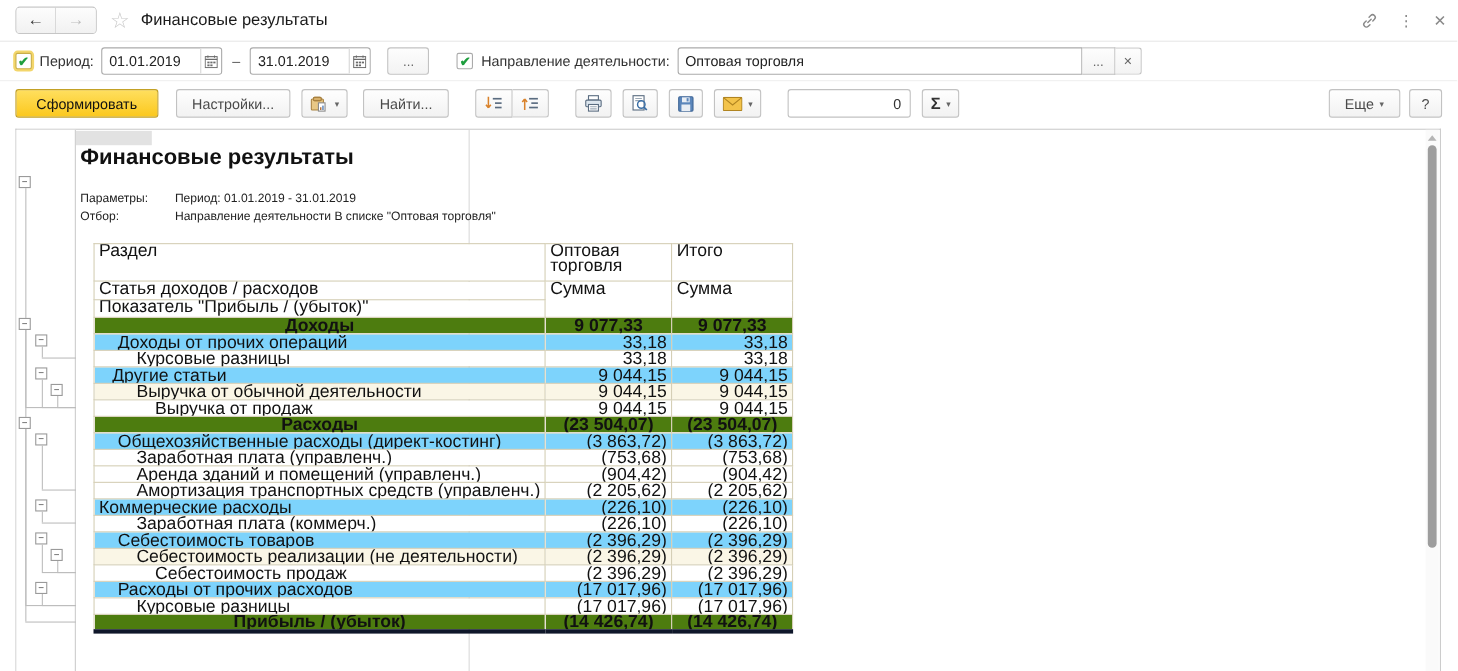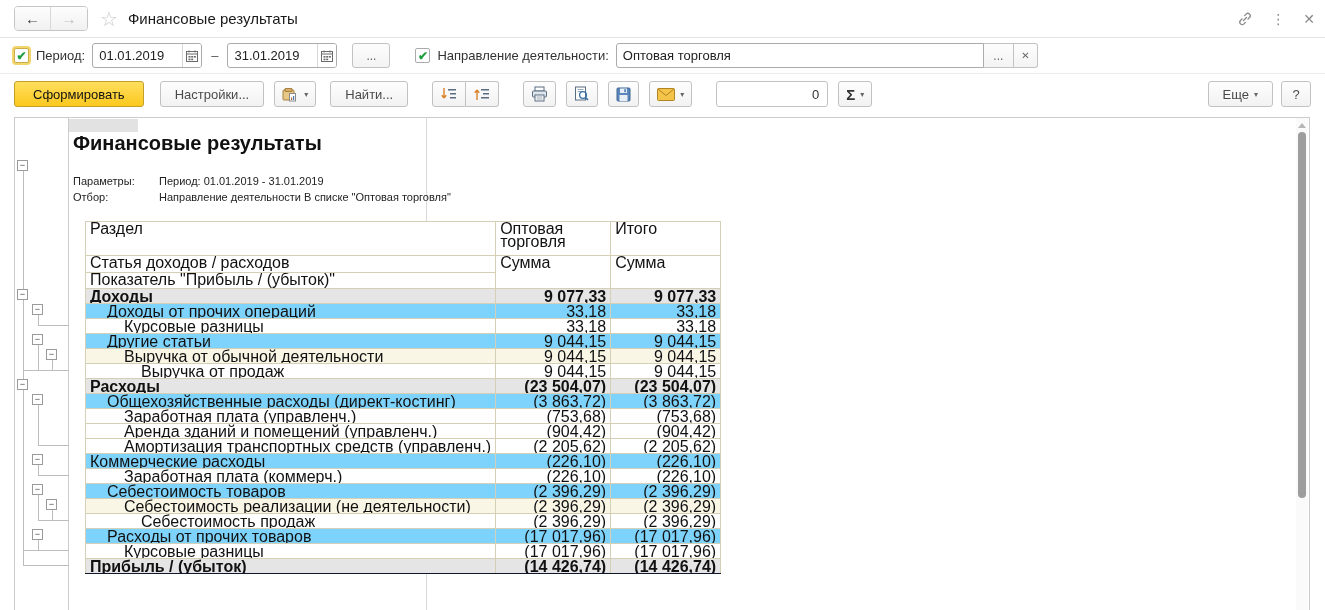--- a/index.html
+++ b/index.html
@@ -82,23 +82,23 @@
 
   table.rt { position:absolute; left:16px; top:103px; border-collapse:collapse;
              font-size:16px; color:#111; table-layout:fixed; }
   table.rt td { border:1px solid #d5cfb6; padding:0 4px; height:15px; line-height:13px;
                 overflow:hidden; white-space:nowrap; background:#fff; }
   thead td { background:#f2e9c8; vertical-align:top; padding-top:2px; }
   tr.hr1 td { height:34px; }
   tr.hr2 td { height:17px; }
   tr.hr3 td { height:16px; }
   tbody tr:first-child td { border-top:1px solid #86846f; }
-  tbody tr:last-child td  { border-bottom:1px solid #0f172a; }
+  tbody tr:last-child td  { border-bottom:4px solid #0f172a; }
   td.num { text-align:right; }
-  tr.g1 td { background:#e5e5e5; font-weight:bold; }
+  tr.g1 td { background:#4d7c0f; font-weight:bold;text-align:center; }
   tr.g2 td { background:#7dd3fc; }
   tr.g3 td { background:#faf6e6; }
 
   
   .vscroll { position:absolute; right:1px; top:0; width:12px; height:100%; background:#fafafa; }
   .vs-up { position:absolute; top:5px; left:2px; width:0; height:0;
            border-left:4px solid transparent; border-right:4px solid transparent;
            border-bottom:5px solid #b5b5b5; cursor:pointer; }
   .vs-thumb { position:absolute; left:2px; top:14px; width:8px; height:366px;
               background:#9d9d9d; border-radius:4px; cursor:pointer; }
@@ -357,21 +357,21 @@
             <td style="padding-left: 21px;">Доходы от прочих операций</td>
             <td class="num">33,18</td>
             <td class="num">33,18</td>
           </tr>
           <tr class="">
             <td style="padding-left: 38px;">Курсовые разницы</td>
             <td class="num">33,18</td>
             <td class="num">33,18</td>
           </tr>
           <tr class="g2">
-            <td style="padding-left: 21px;">Другие статьи</td>
+            <td style="padding-left: 16px;">Другие статьи</td>
             <td class="num">9 044,15</td>
             <td class="num">9 044,15</td>
           </tr>
           <tr class="g3">
             <td style="padding-left: 38px;">Выручка от обычной деятельности</td>
             <td class="num">9 044,15</td>
             <td class="num">9 044,15</td>
           </tr>
           <tr class="">
             <td style="padding-left: 55px;">Выручка от продаж</td>
@@ -422,21 +422,21 @@
             <td style="padding-left: 38px;">Себестоимость реализации (не деятельности)</td>
             <td class="num">(2 396,29)</td>
             <td class="num">(2 396,29)</td>
           </tr>
           <tr class="">
             <td style="padding-left: 55px;">Себестоимость продаж</td>
             <td class="num">(2 396,29)</td>
             <td class="num">(2 396,29)</td>
           </tr>
           <tr class="g2">
-            <td style="padding-left: 21px;">Расходы от прочих товаров</td>
+            <td style="padding-left: 21px;">Расходы от прочих расходов</td>
             <td class="num">(17 017,96)</td>
             <td class="num">(17 017,96)</td>
           </tr>
           <tr class="">
             <td style="padding-left: 38px;">Курсовые разницы</td>
             <td class="num">(17 017,96)</td>
             <td class="num">(17 017,96)</td>
           </tr>
           <tr class="g1">
             <td style="padding-left: 4px;">Прибыль / (убыток)</td>

